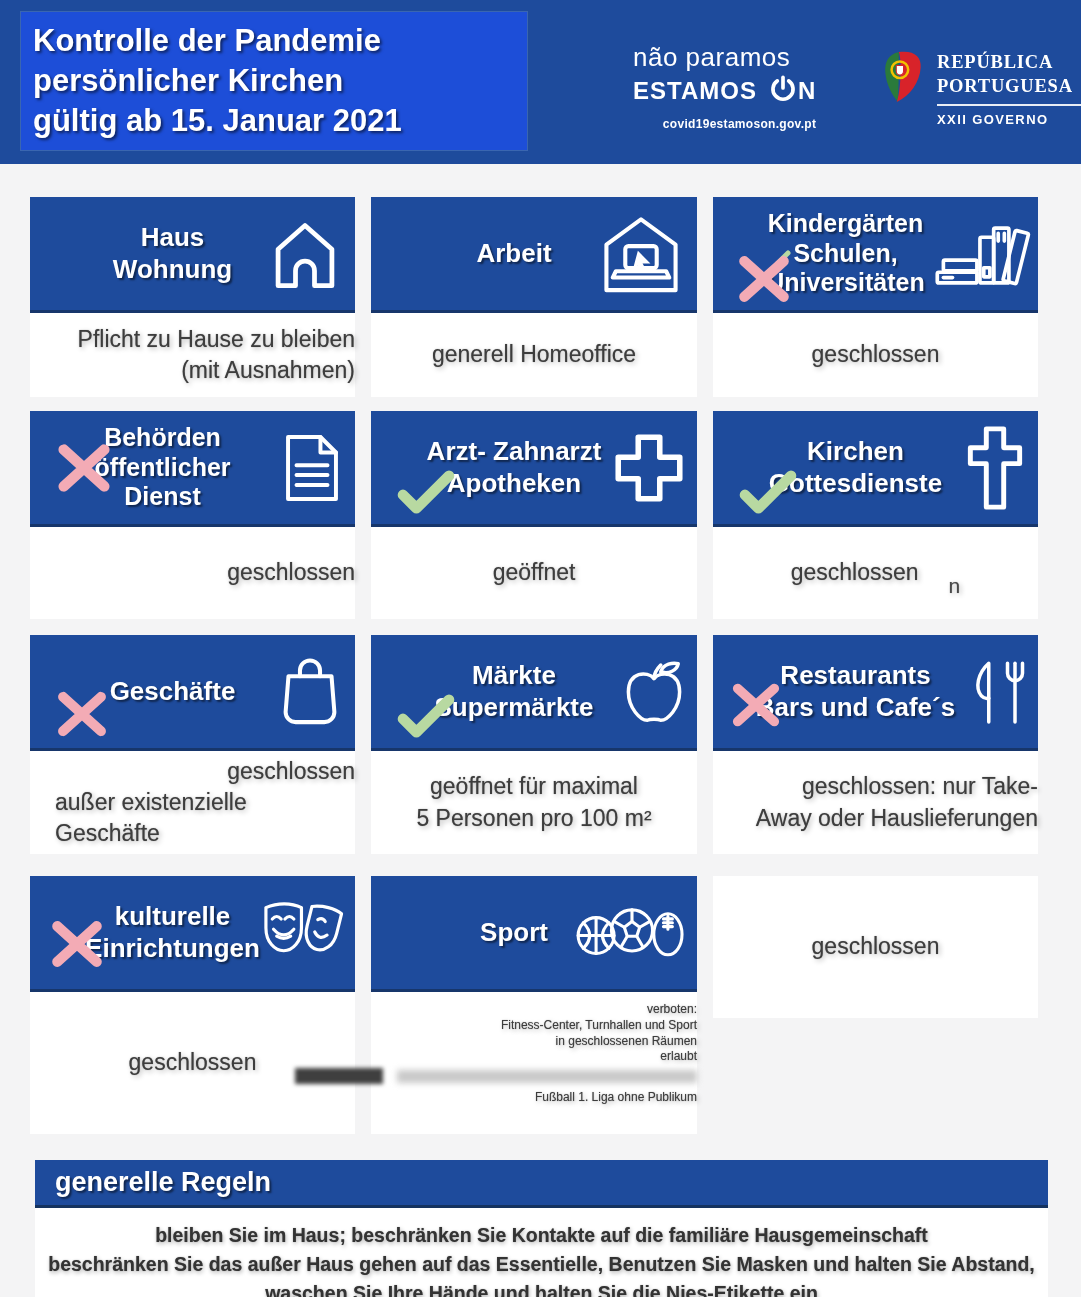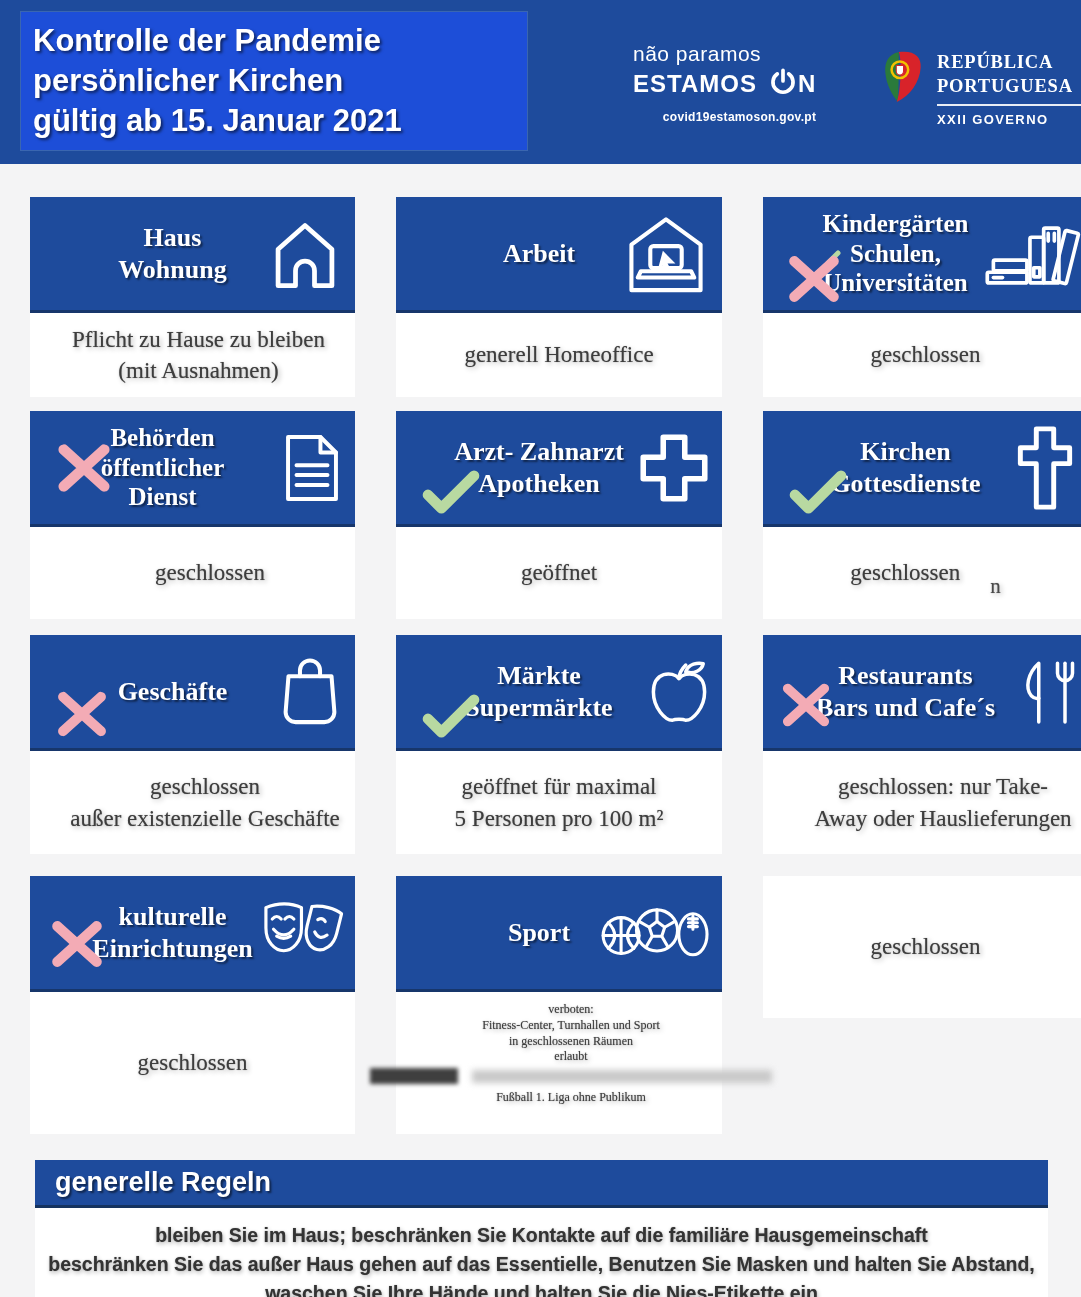--- a/index.html
+++ b/index.html
@@ -6,48 +6,48 @@
   body{background:#e9e9ea;font-family:"Liberation Sans",sans-serif;}
   .page{position:relative;width:1081px;height:1297px;background:#f4f4f5;overflow:hidden;margin:0 auto;}
 
   
   .header{position:relative;width:100%;height:164px;background:#1e4b9c;}
   .title-box{position:absolute;left:20px;top:11px;right:553px;bottom:13px;
              background:#1d4ed8;border:1px solid #3a66b0;display:flex;align-items:center;}
   .main-title{padding-left:12px;color:#fff;font-weight:bold;font-size:31px;line-height:1.28;
               text-shadow:2px 2px 3px rgba(0,0,0,.55);}
   .estamos{position:absolute;left:633px;top:42px;color:#fff;}
-  .estamos .tagline{font-size:21px;letter-spacing:.5px;}
+  .estamos .tagline{font-size:26px;letter-spacing:.5px;}
   .estamos .brand{display:flex;align-items:center;font-size:24px;font-weight:bold;letter-spacing:1px;margin-top:1px;}
   .estamos .brand .power{margin:0 1px 0 12px;display:inline-flex;}
   .estamos .url{font-size:12px;font-weight:bold;text-align:right;margin-top:10px;letter-spacing:.3px;}
   .republica{position:absolute;left:882px;top:50px;display:flex;gap:13px;color:#fff;}
   .rep-text{display:flex;flex-direction:column;}
   .rep-name{font-family:"Liberation Serif",serif;font-weight:bold;font-size:18.5px;letter-spacing:.8px;line-height:1.3;}
   .rep-rule{height:2px;background:#fff;margin:6px 0 6px 0;width:152px;opacity:.9;}
   .rep-gov{font-size:13px;font-weight:bold;letter-spacing:1.4px;}
 
   
-  .row{display:grid;grid-template-columns:325px 326px 325px;column-gap:41px;margin:0 37px 0 30px;font-family:Liberation Serif, serif;}
+  .row{display:grid;grid-template-columns:325px 326px 325px;column-gap:16px;margin:0 37px 0 30px;}
   .r1{margin-top:33px;} .r2{margin-top:14px;} .r3{margin-top:16px;} .r4{margin-top:22px;}
   .card{display:flex;flex-direction:column;}
   .card-head{position:relative;height:113px;background:#1e4b9c;border-bottom:3px solid #17366b;}
   .card-title{position:absolute;left:24px;right:64px;top:0;bottom:0;display:flex;flex-direction:column;
               justify-content:center;align-items:center;color:#fff;font-weight:bold;font-size:26px;
               line-height:1.22;text-shadow:2px 2px 2px rgba(0,0,0,.5);text-align:center;}
   .card-title.tight{font-size:25px;line-height:1.18;right:84px;}
   .head-icon{position:absolute;right:12px;top:50%;transform:translateY(-50%);display:inline-flex;}
   .mark{position:absolute;left:24px;display:inline-flex;}
   .mark.low{bottom:8px;} .mark.mid{top:50%;transform:translateY(-50%);}
   .check-remnant{position:absolute;display:inline-flex;}
   .card-body{background:#fff;display:flex;flex-direction:column;justify-content:center;align-items:center;
              color:#3d3d3d;font-size:23px;line-height:1.35;
              text-shadow:0 0 1px rgba(70,70,70,.55), 2px 2px 5px rgba(0,0,0,.28);}
   .b1{height:84px;} .b2{height:92px;} .b3{height:103px;} .b4{height:142px;}
-  .card-body.left{align-items:center;padding-left:12px;box-sizing:border-box;}
+  .card-body.left{align-items:flex-end;padding-left:12px;box-sizing:border-box;}
   .card-body.left.pad25{padding-left:25px;} .card-body.left.pad35{padding-left:35px;}
   .card-body.sport{font-size:12px;line-height:1.32;justify-content:flex-start;padding-top:10px;padding-left:24px;}
   .ghost-n{display:inline-block;margin-left:30px;transform:translateY(13px);color:#4a4a4a;
            filter:blur(.6px);font-size:21px;}
   .blur-row{display:flex;align-items:center;gap:14px;margin:3px 0 6px 0;}
   .blur-dark{width:88px;height:16px;background:#3f3f3f;filter:blur(2px);}
   .blur-light{width:300px;height:13px;background:#c9c9c9;filter:blur(3px);}
 
   
   .rules{margin:26px 33px 0 35px;}

